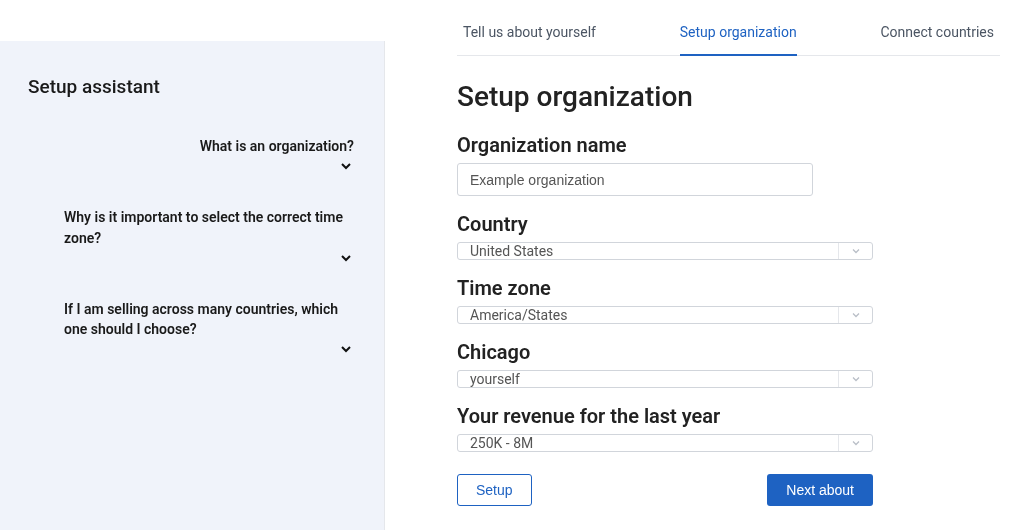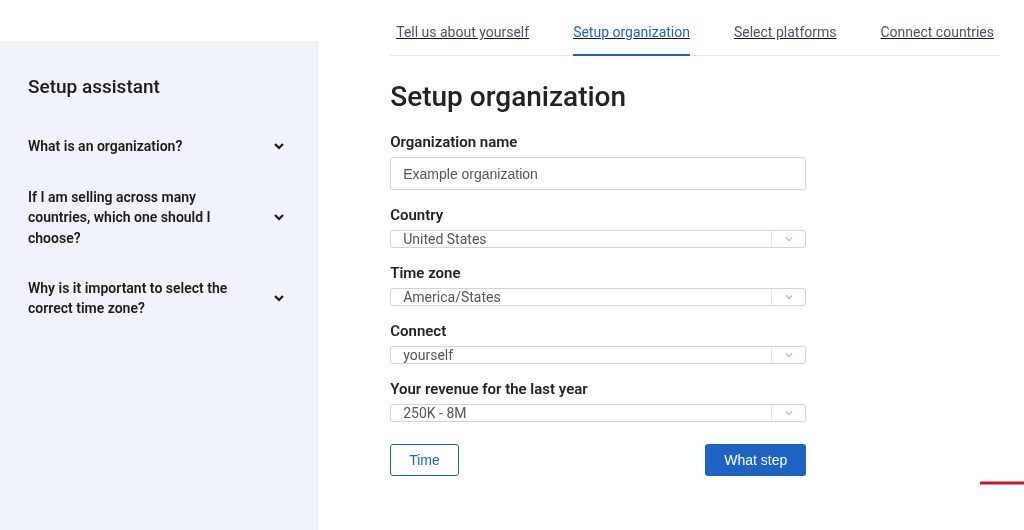--- a/index.html
+++ b/index.html
@@ -22,23 +22,24 @@
     }
     .sidebar-title {
       font-size: 19px;
       font-weight: 500;
       color: #1a1a1a;
       margin-bottom: 28px;
     }
     .faq-item {
       display: flex;
       justify-content: space-between;
-      align-items: center;
+      align-items: flex-end;
       cursor: pointer;
       padding: 10px 0 20px 0;
+      flex-direction: column;
     }
     .faq-q {
       font-size: 14px;
       font-weight: 600;
       color: #1a1a1a;
       line-height: 1.45;
       max-width: 290px;
     }
     .chev { flex: 0 0 auto; margin-left: 10px; margin-top: 2px; }
     .chev svg { width: 16px; height: 16px; }
@@ -48,21 +49,20 @@
       position: relative;
     }
     .tabs {
       display: flex;
       gap: 44px;
       border-bottom: 1px solid #e5e7eb;
       margin-bottom: 24px;
       padding-left: 6px;
       padding-right: 6px;
       justify-content: space-between;
-      text-decoration: underline;
     }
     .tab {
       font-size: 14px;
       color: #4b5563;
       padding: 6px 0 14px 0;
       cursor: pointer;
       white-space: nowrap;
     }
     .tab.active {
       color: #1e62c2;
@@ -70,28 +70,28 @@
       margin-bottom: -1px;
     }
     .page-title {
       font-size: 28px;
       font-weight: 500;
       color: #222;
       margin-bottom: 20px;
     }
     .field { margin-bottom: 16px; }
     .label {
-      font-size: 15px;
+      font-size: 20px;
       font-weight: 600;
       color: #222;
       margin-bottom: 6px;
       display: block;
     }
     .text-input {
-      width: 416px;
+      width: 356px;
       height: 33px;
       border: 1px solid #d1d5db;
       border-radius: 3px;
       padding: 0 12px;
       font-size: 14px;
       color: #555;
       background: #fff;
     }
     .select {
       width: 416px;
@@ -162,43 +162,42 @@
     <div class="faq-item">
       <div class="faq-q">What is an organization?</div>
       <span class="chev">
         <svg viewBox="0 0 24 24" fill="none" stroke="#111" stroke-width="3">
             <polyline points="6 9 12 15 18 9"></polyline>
           </svg>
       </span>
     </div>
 
     <div class="faq-item">
+      <div class="faq-q">Why is it important to select the correct time zone?</div>
+      <span class="chev">
+        <svg viewBox="0 0 24 24" fill="none" stroke="#111" stroke-width="3">
+            <polyline points="6 9 12 15 18 9"></polyline>
+          </svg>
+      </span>
+    </div>
+
+    <div class="faq-item">
       <div class="faq-q">If I am selling across many countries, which one should I choose?</div>
       <span class="chev">
         <svg viewBox="0 0 24 24" fill="none" stroke="#111" stroke-width="3">
             <polyline points="6 9 12 15 18 9"></polyline>
           </svg>
       </span>
     </div>
-
-    <div class="faq-item">
-      <div class="faq-q">Why is it important to select the correct time zone?</div>
-      <span class="chev">
-        <svg viewBox="0 0 24 24" fill="none" stroke="#111" stroke-width="3">
-            <polyline points="6 9 12 15 18 9"></polyline>
-          </svg>
-      </span>
-    </div>
   </aside>
 
   <main class="main">
     <nav class="tabs">
       <div class="tab">Tell us about yourself</div>
       <div class="tab active">Setup organization</div>
-      <div class="tab">Select platforms</div>
       <div class="tab">Connect countries</div>
     </nav>
 
     <h1 class="page-title">Setup organization</h1>
 
     <div class="field">
       <label class="label">Organization name</label>
       <input class="text-input" type="text" value="Example organization" style="">
     </div>
 
@@ -220,21 +219,21 @@
         <span class="select-val">America/States</span>
         <span class="select-arrow">
           <svg viewBox="0 0 24 24" fill="none" stroke="#b9bec7" stroke-width="2.5">
               <polyline points="6 9 12 15 18 9"></polyline>
             </svg>
         </span>
       </div>
     </div>
 
     <div class="field">
-      <label class="label">Connect</label>
+      <label class="label">Chicago</label>
       <div class="select">
         <span class="select-val">yourself</span>
         <span class="select-arrow">
           <svg viewBox="0 0 24 24" fill="none" stroke="#b9bec7" stroke-width="2.5">
               <polyline points="6 9 12 15 18 9"></polyline>
             </svg>
         </span>
       </div>
     </div>
 
@@ -244,22 +243,22 @@
         <span class="select-val">250K - 8M</span>
         <span class="select-arrow">
           <svg viewBox="0 0 24 24" fill="none" stroke="#b9bec7" stroke-width="2.5">
               <polyline points="6 9 12 15 18 9"></polyline>
             </svg>
         </span>
       </div>
     </div>
 
     <div class="btn-row">
-      <button class="btn btn-back">Time</button>
-      <button class="btn btn-next">What step</button>
+      <button class="btn btn-back">Setup</button>
+      <button class="btn btn-next">Next about</button>
     </div>
 
     <svg class="annotation" width="90" height="22" viewBox="0 0 90 22">
       <line x1="2" y1="11" x2="72" y2="11" stroke="#c1172c" stroke-width="3"></line>
       <polygon points="72,3 88,11 72,19" fill="#c1172c"></polygon>
     </svg>
   </main>
 </div>
 
 </body></html>

